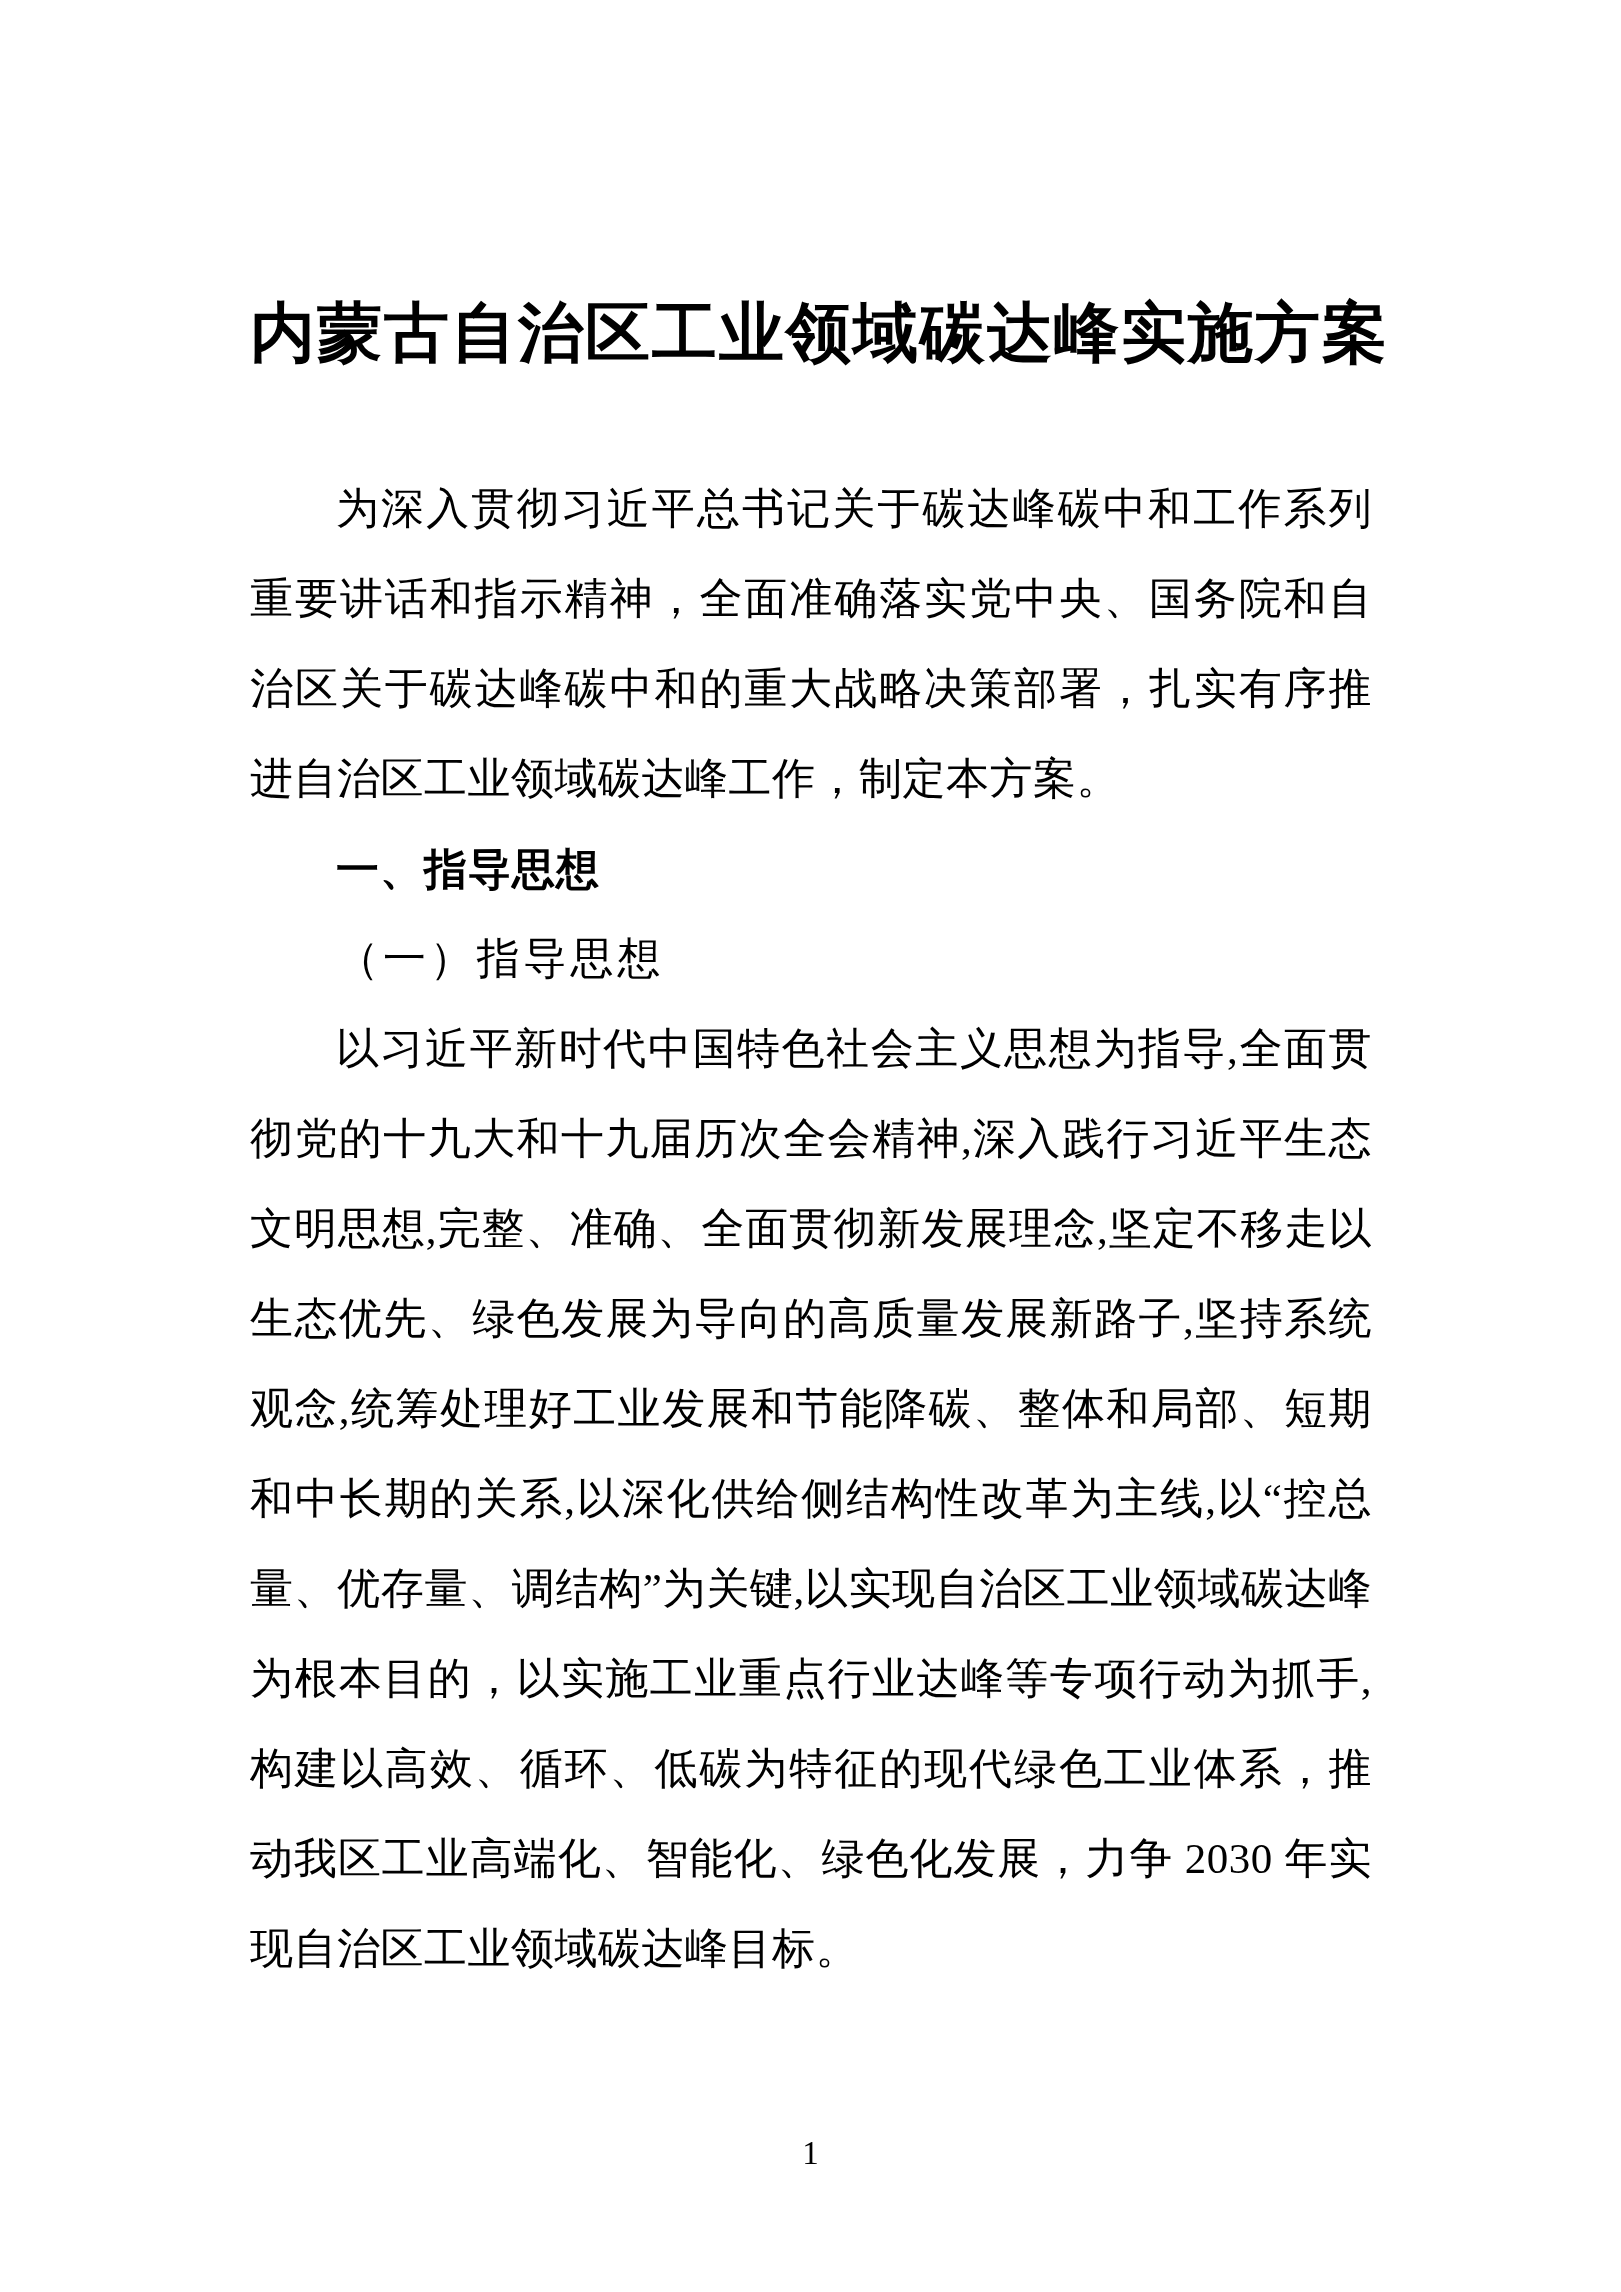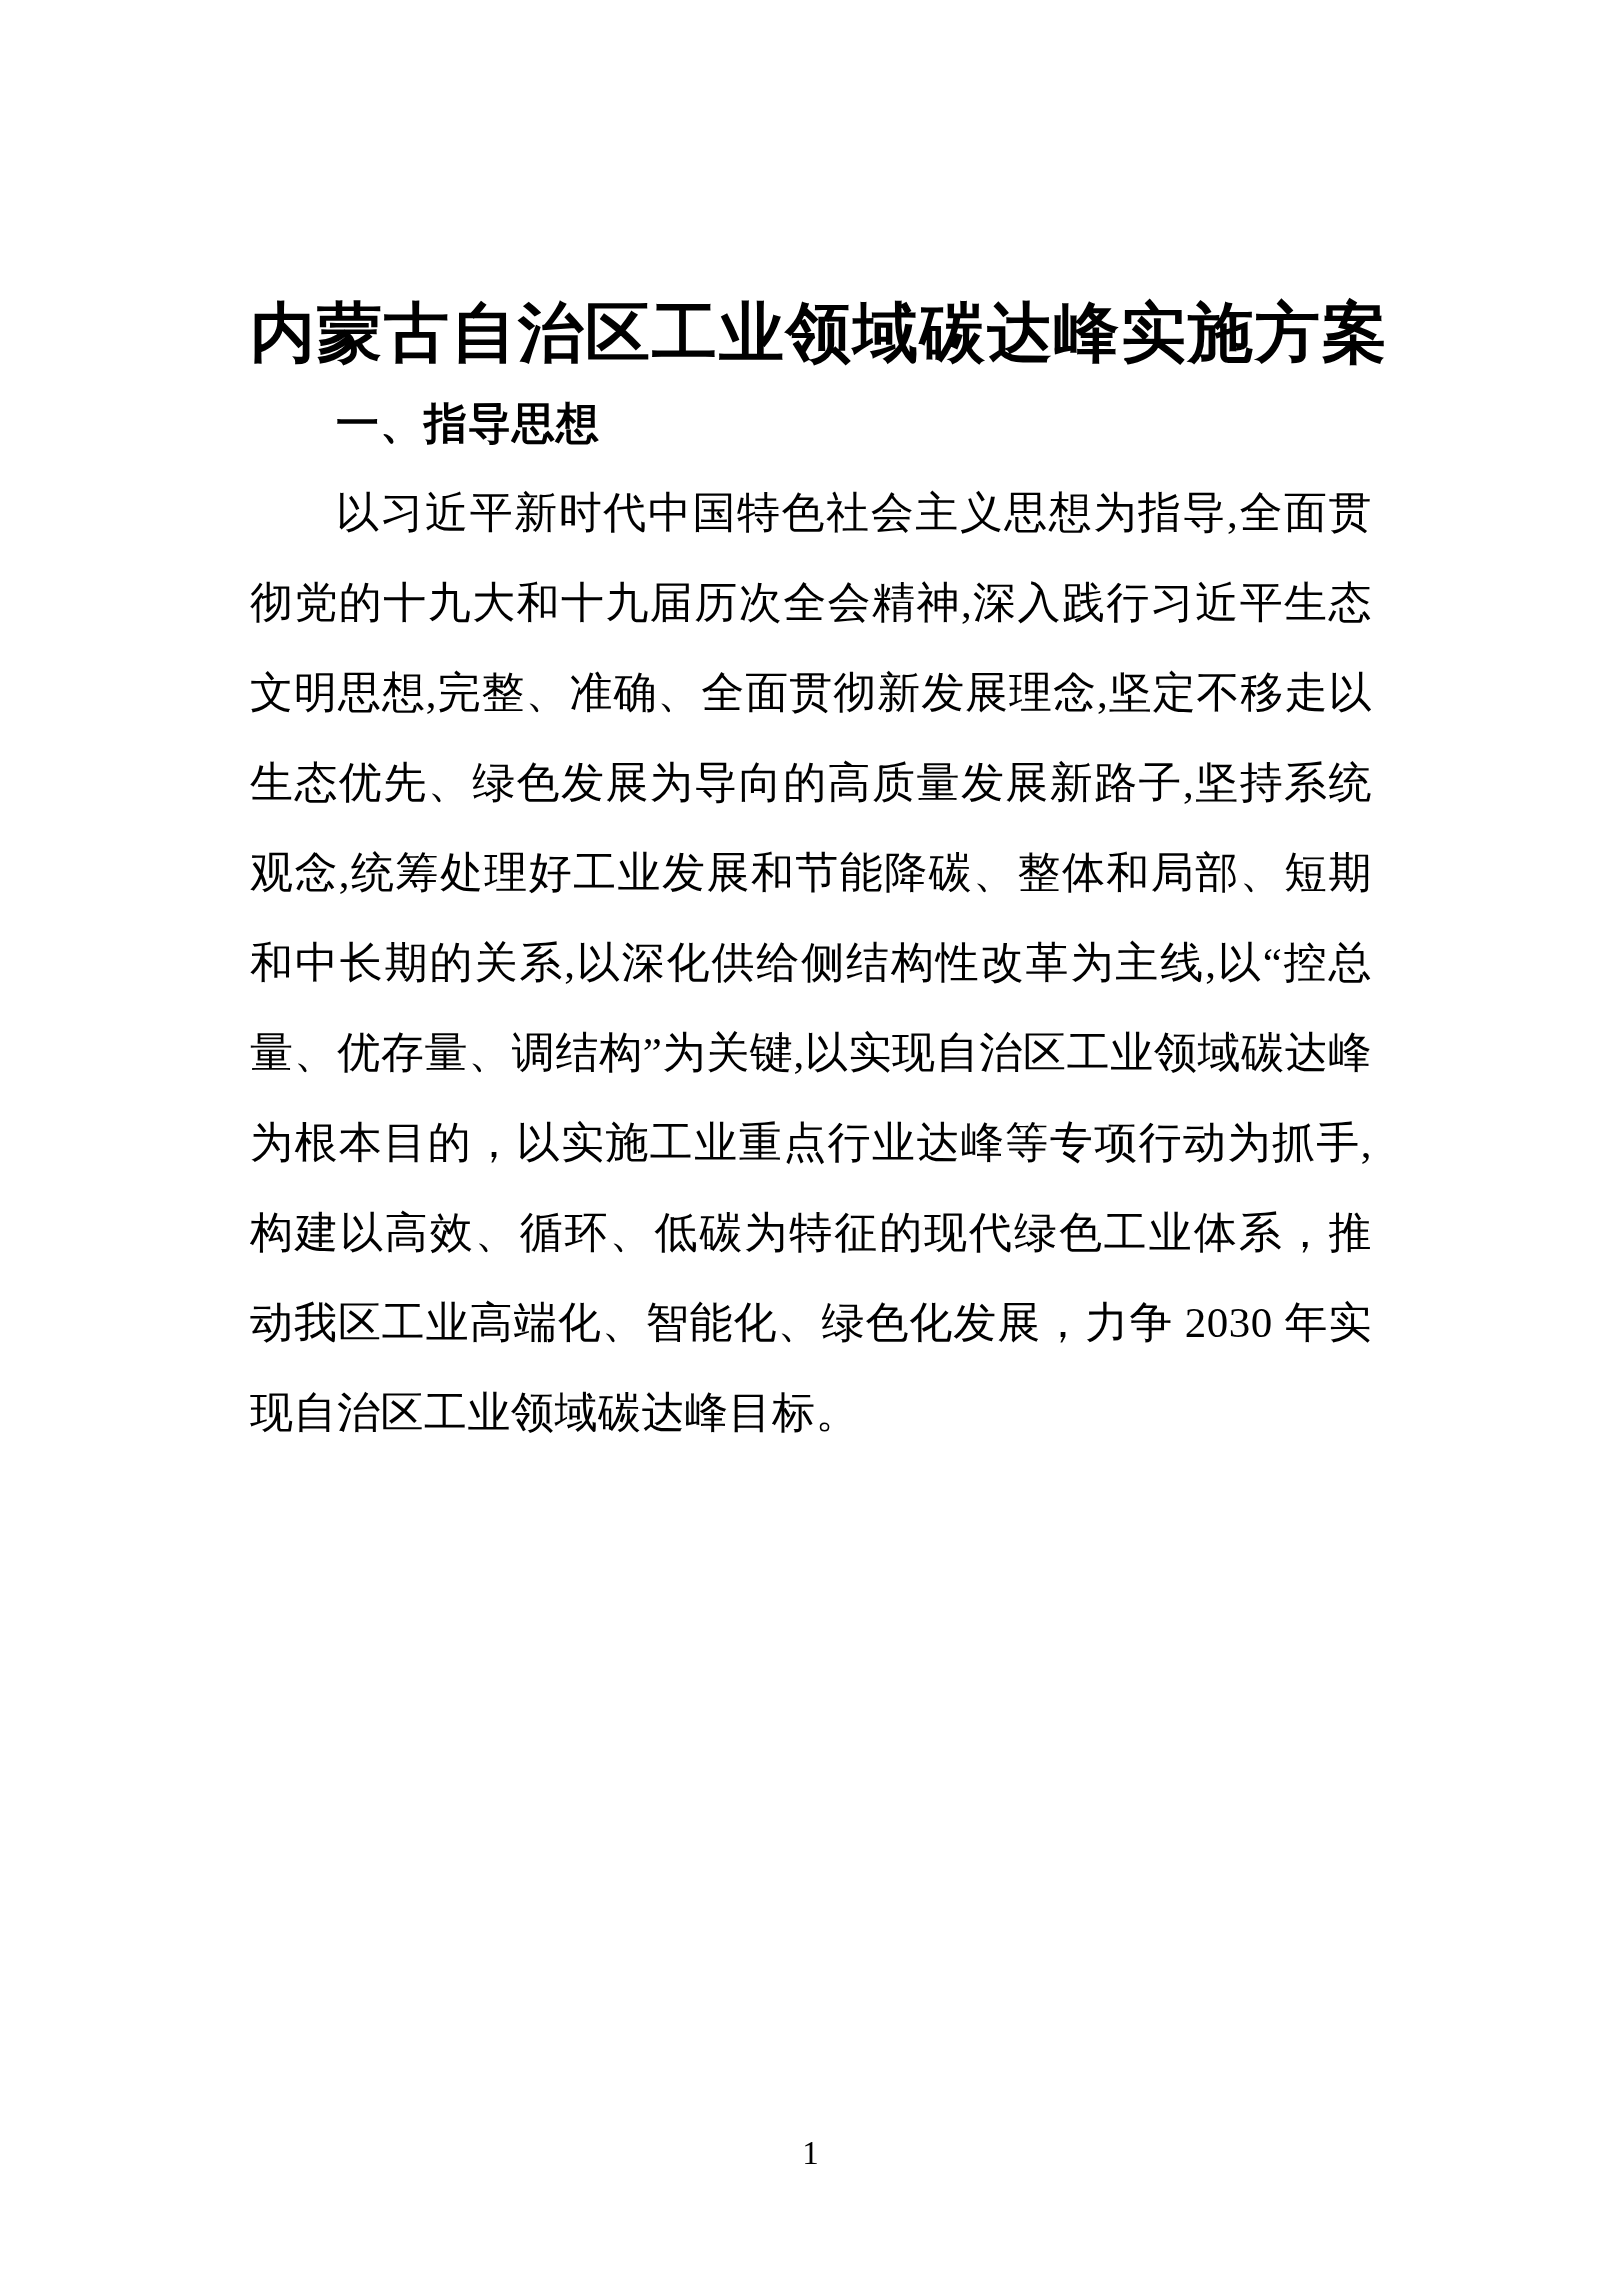--- a/index.html
+++ b/index.html
@@ -66,22 +66,24 @@
     font-family: "Liberation Serif", "DejaVu Serif", serif;
   }
 </style>
 </head>
 <body>
 
 <div class="page">
 
   <h1 class="doc-title">内蒙古自治区工业领域碳达峰实施方案</h1>
 
+  <p class="body-para intro-para">为深入贯彻习近平总书记关于碳达峰碳中和工作系列重要讲话和指示精神，全面准确落实党中央、国务院和自治区关于碳达峰碳中和的重大战略决策部署，扎实有序推进自治区工业领域碳达峰工作，制定本方案。</p>
 
   <h2 class="section-heading">一、指导思想</h2>
 
+  <h3 class="subsection-heading">（一）指导思想</h3>
 
   <p class="body-para">以习近平新时代中国特色社会主义思想为指导,全面贯彻党的十九大和十九届历次全会精神,深入践行习近平生态文明思想,完整、准确、全面贯彻新发展理念,坚定不移走以生态优先、绿色发展为导向的高质量发展新路子,坚持系统观念,统筹处理好工业发展和节能降碳、整体和局部、短期和中长期的关系,以深化供给侧结构性改革为主线,以“控总量、优存量、调结构”为关键,以实现自治区工业领域碳达峰为根本目的，以实施工业重点行业达峰等专项行动为抓手,构建以高效、循环、低碳为特征的现代绿色工业体系，推动我区工业高端化、智能化、绿色化发展，力争 2030 年实现自治区工业领域碳达峰目标。</p>
 
   <div class="page-number">1</div>
 
 </div>
 
 
 </body></html>

